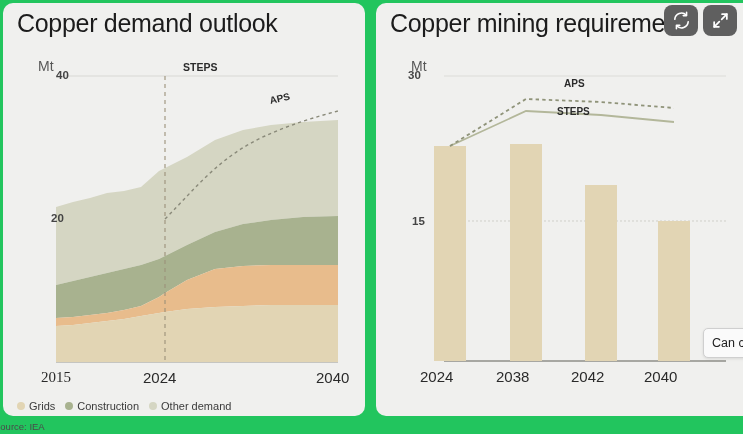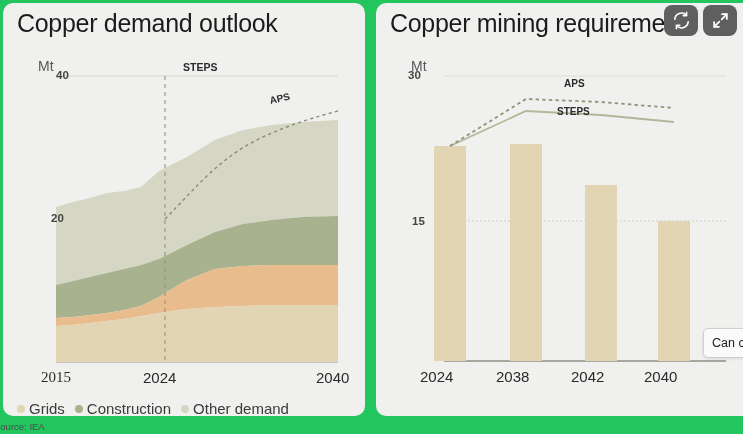--- a/index.html
+++ b/index.html
@@ -81,21 +81,21 @@
     font-weight: 700;
     color: #2b2b2b;
     white-space: nowrap;
   }
 
   .legend {
     position: absolute;
     display: flex;
     align-items: center;
     gap: 5px;
-    font-size: 15px;
+    font-size: 11px;
     color: #3b3b3b;
     white-space: nowrap;
   }
   .legend-row { display: flex; align-items: center; gap: 10px; }
   .legend-item { display: flex; align-items: center; gap: 4px; }
   .swatch {
     width: 8px; height: 8px;
     border-radius: 50%;
     display: inline-block;
     flex: 0 0 auto;

